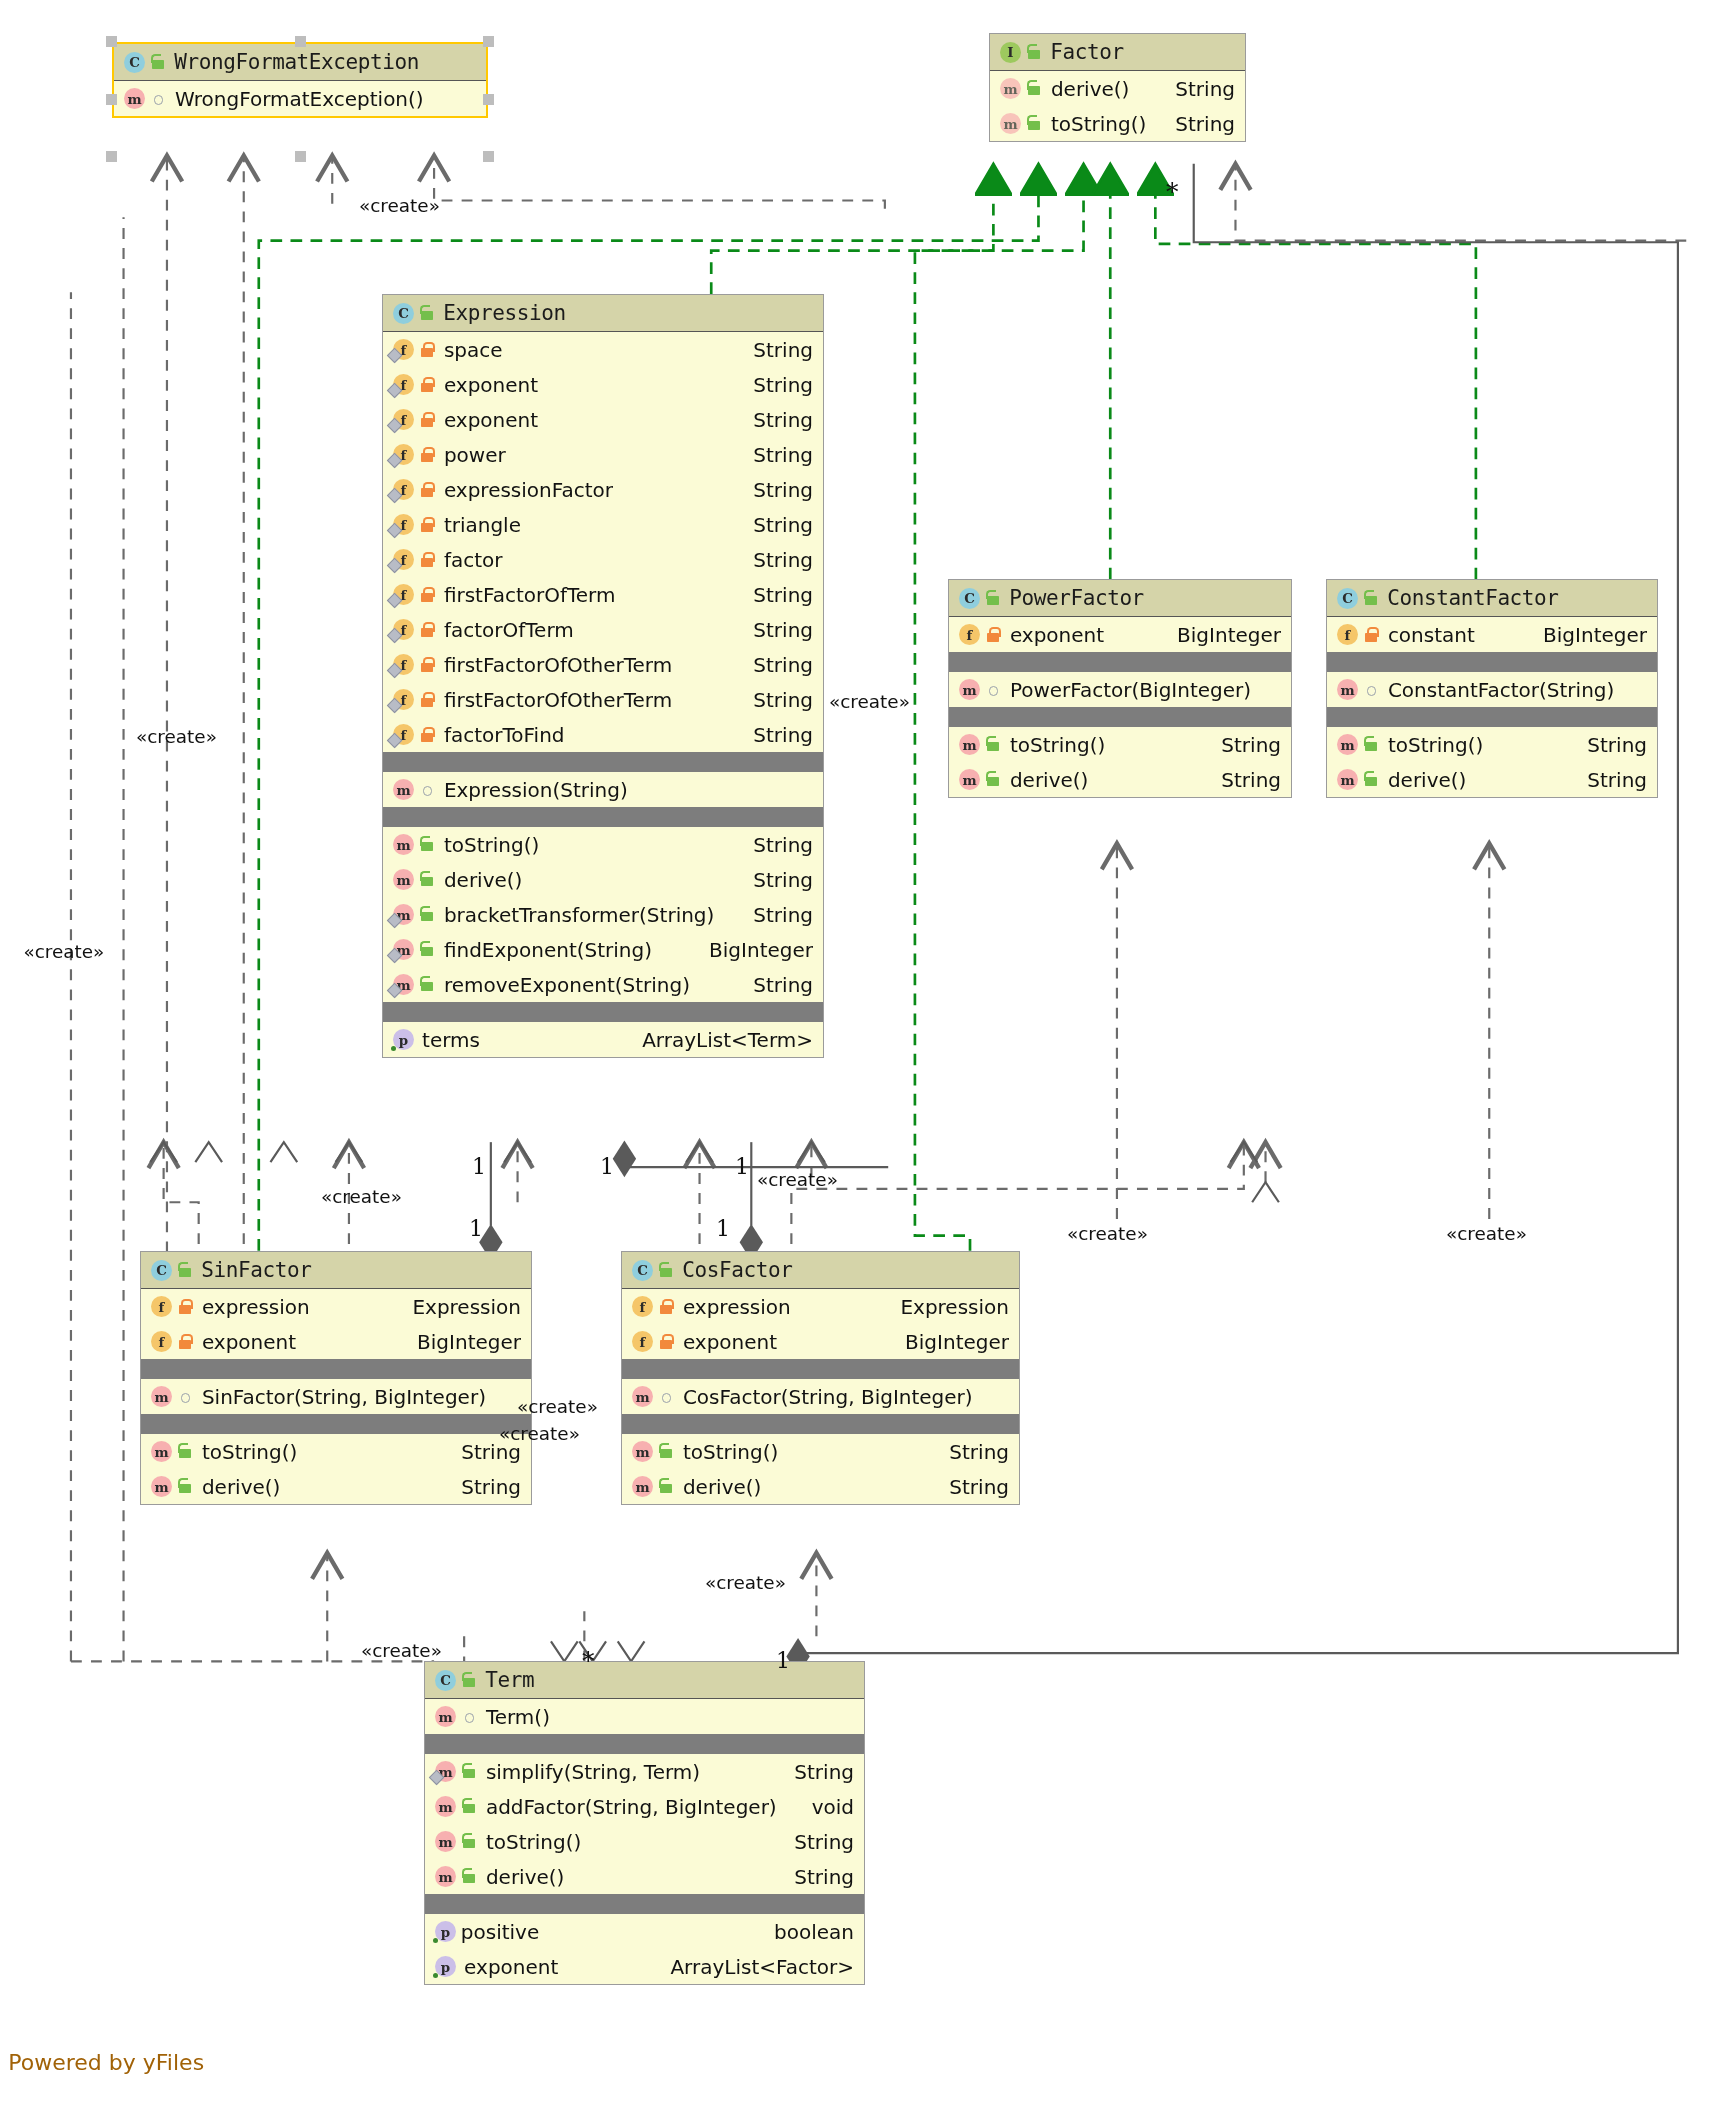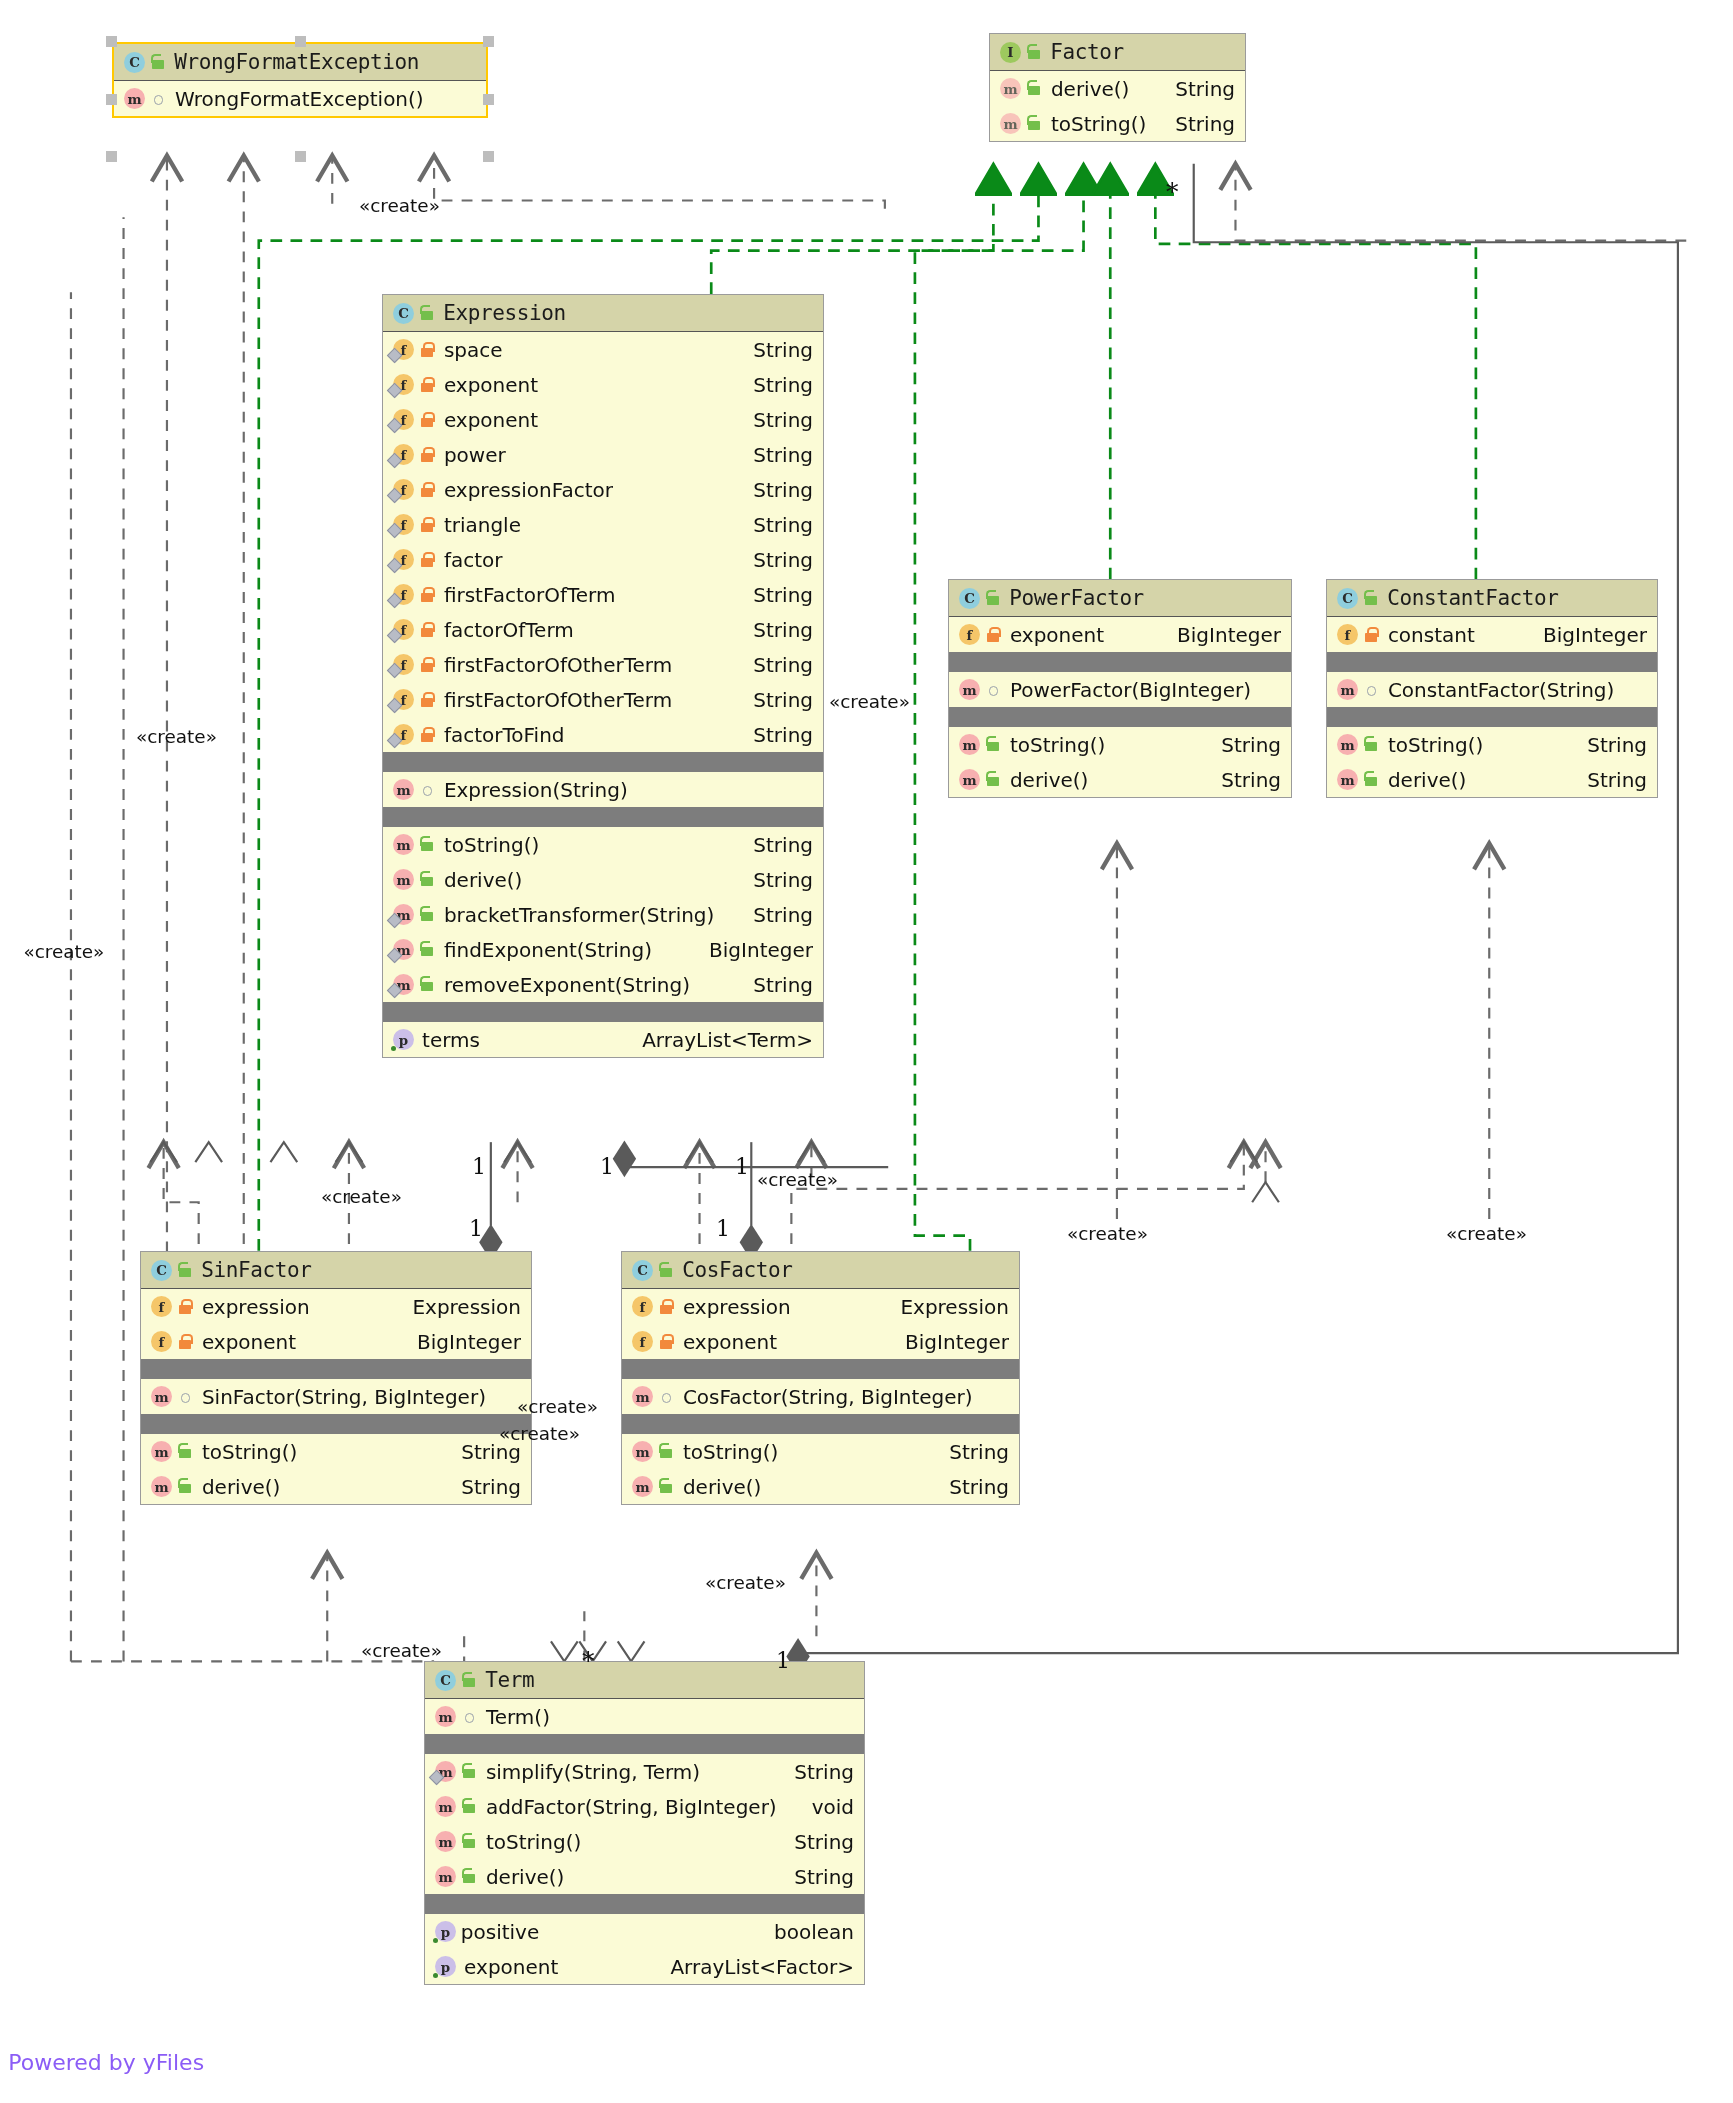--- a/index.html
+++ b/index.html
@@ -108,21 +108,21 @@
     position:absolute;font-size:18.4px;color:#111;z-index:6;
     background:transparent;white-space:nowrap;
   }
   .mlabel{
     position:absolute;font-size:22px;color:#111;z-index:6;white-space:nowrap;
     font-family:"DejaVu Serif","Liberation Serif",serif;
   }
   .star{ font-size:25px; }
 
   .watermark{
-    position:absolute;left:8.3px;top:2050px;font-size:22px;color:#8b5cf6;
+    position:absolute;left:8.3px;top:2050px;font-size:22px;color:#a16207;
     font-family:"DejaVu Sans","Liberation Sans",sans-serif;
   }
 </style>
 </head>
 <body>
 
 <div id="canvas">
 
   <svg class="edges" viewBox="0 0 2076 2520">
     <defs>

